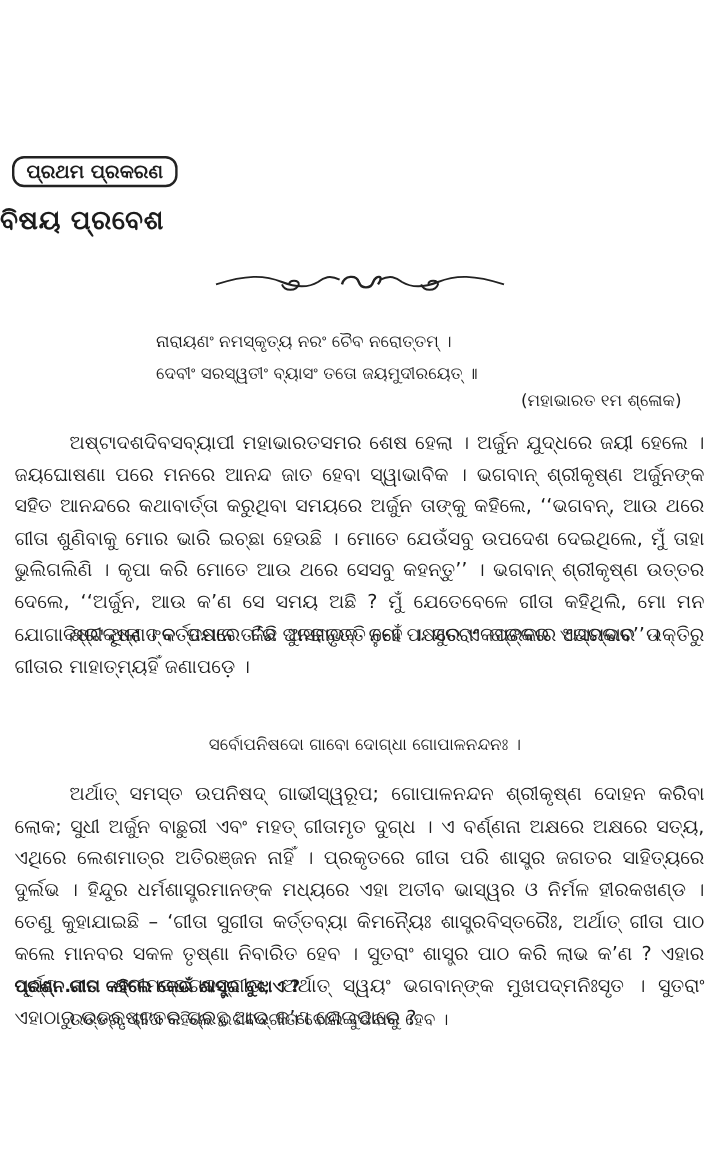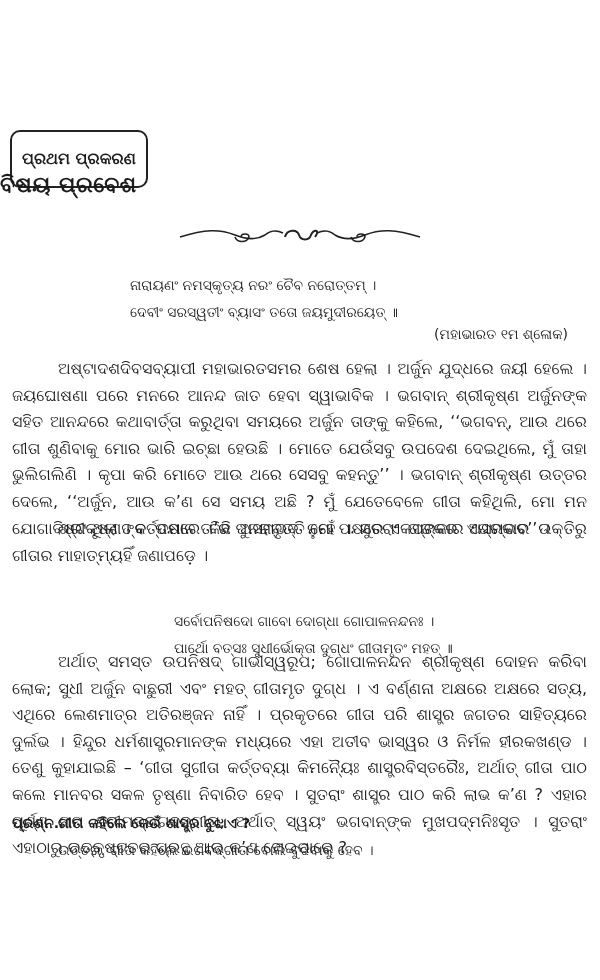--- a/index.html
+++ b/index.html
@@ -7,21 +7,21 @@
     width: 600px; height: 980px; overflow: hidden;
     background: #ffffff;
     font-family: "DejaVu Sans", "Liberation Sans", sans-serif;
     color: #1c1c1c;
     position: relative;
   }
   .page { position: absolute; left: 0; top: 0; width: 600px; height: 980px; }
   .chapter-box {
     position: absolute; left: 10px; top: 130px;
     border: 2px solid #222; border-radius: 10px;
-    padding: 16px 10px; font-size: 16px; font-weight: bold; line-height: 22px;
+    padding: 0 10px; font-size: 16px; font-weight: bold; line-height: 22px;
     background: #fff;
   }
   .title {
     position: absolute; left: 0; width: 600px; top: 172px; text-align: left;
     font-size: 22px; font-weight: bold; letter-spacing: 0.5px;
   }
   .ornament {
     position: absolute; left: 175px; top: 225px; width: 250px; height: 22px;
   }
   .verse {
@@ -68,21 +68,20 @@
     <div>ଦେବୀଂ ସରସ୍ୱତୀଂ ବ୍ୟାସଂ ତତୋ ଜୟମୁଦୀରୟେତ୍ ॥</div>
   </div>
   <div class="citation">(ମହାଭାରତ ୧ମ ଶ୍ଳୋକ)</div>
 
   <div class="para p1"><span class="indent"></span><span>ଅଷ୍ଟାଦଶଦିବସବ୍ୟାପୀ ମହାଭାରତସମର ଶେଷ ହେଲା । ଅର୍ଜୁନ ଯୁଦ୍ଧରେ ଜୟୀ ହେଲେ । ଜୟଘୋଷଣା ପରେ ମନରେ ଆନନ୍ଦ ଜାତ ହେବା ସ୍ୱାଭାବିକ । ଭଗବାନ୍ ଶ୍ରୀକୃଷ୍ଣ ଅର୍ଜୁନଙ୍କ ସହିତ ଆନନ୍ଦରେ କଥାବାର୍ତ୍ତା କରୁଥିବା ସମୟରେ ଅର୍ଜୁନ ତାଙ୍କୁ କହିଲେ, ‘‘ଭଗବନ୍, ଆଉ ଥରେ ଗୀତା ଶୁଣିବାକୁ ମୋର ଭାରି ଇଚ୍ଛା ହେଉଛି । ମୋତେ ଯେଉଁସବୁ ଉପଦେଶ ଦେଇଥିଲେ, ମୁଁ ତାହା ଭୁଲିଗଲିଣି । କୃପା କରି ମୋତେ ଆଉ ଥରେ ସେସବୁ କହନ୍ତୁ’’ । ଭଗବାନ୍ ଶ୍ରୀକୃଷ୍ଣ ଉତ୍ତର ଦେଲେ, ‘‘ଅର୍ଜୁନ, ଆଉ କ’ଣ ସେ ସମୟ ଅଛି ? ମୁଁ ଯେତେବେଳେ ଗୀତା କହିଥିଲି, ମୋ ମନ ଯୋଗାବିଷ୍ଟ ଥିଲା । ବର୍ତ୍ତମାନ ତା’ର ପୁନରାବୃତ୍ତି ମୋ ପକ୍ଷରେ ଏକପ୍ରକାର ଅସମ୍ଭବ’’ ।</span></div>
 
   <div class="para p2"><span class="indent"></span><span>ଶ୍ରୀକୃଷ୍ଣଙ୍କ ପକ୍ଷରେ କିଛି ଅସମ୍ଭବ ନୁହେଁ । ସୁତରାଂ ତାଙ୍କର ଏପ୍ରକାର ଉକ୍ତିରୁ ଗୀତାର ମାହାତ୍ମ୍ୟହିଁ ଜଣାପଡ଼େ ।</span></div>
 
   <div class="verse verse2">
     <div>ସର୍ବୋପନିଷଦୋ ଗାବୋ ଦୋଗ୍ଧା ଗୋପାଳନନ୍ଦନଃ ।</div>
-    <div>ପାର୍ଥୋ ବତ୍ସଃ ସୁଧୀର୍ଭୋକ୍ତା ଦୁଗ୍ଧଂ ଗୀତାମୃତଂ ମହତ୍ ॥</div>
   </div>
 
   <div class="para p3"><span class="indent"></span><span>ଅର୍ଥାତ୍ ସମସ୍ତ ଉପନିଷଦ୍ ଗାଭୀସ୍ୱରୂପ; ଗୋପାଳନନ୍ଦନ ଶ୍ରୀକୃଷ୍ଣ ଦୋହନ କରିବା ଲୋକ; ସୁଧୀ ଅର୍ଜୁନ ବାଛୁରୀ ଏବଂ ମହତ୍ ଗୀତାମୃତ ଦୁଗ୍ଧ । ଏ ବର୍ଣ୍ଣନା ଅକ୍ଷରେ ଅକ୍ଷରେ ସତ୍ୟ, ଏଥିରେ ଲେଶମାତ୍ର ଅତିରଞ୍ଜନ ନାହିଁ । ପ୍ରକୃତରେ ଗୀତା ପରି ଶାସ୍ତ୍ର ଜଗତର ସାହିତ୍ୟରେ ଦୁର୍ଲଭ । ହିନ୍ଦୁର ଧର୍ମଶାସ୍ତ୍ରମାନଙ୍କ ମଧ୍ୟରେ ଏହା ଅତୀବ ଭାସ୍ୱର ଓ ନିର୍ମଳ ହୀରକଖଣ୍ଡ । ତେଣୁ କୁହାଯାଇଛି – ‘ଗୀତା ସୁଗୀତା କର୍ତ୍ତବ୍ୟା କିମନ୍ୟୈଃ ଶାସ୍ତ୍ରବିସ୍ତରୈଃ, ଅର୍ଥାତ୍ ଗୀତା ପାଠ କଲେ ମାନବର ସକଳ ତୃଷ୍ଣା ନିବାରିତ ହେବ । ସୁତରାଂ ଶାସ୍ତ୍ର ପାଠ କରି ଲାଭ କ’ଣ ? ଏହାର ପୂର୍ଣ୍ଣ ନାମ ଶ୍ରୀମଦ୍ଭଗବଦ୍ଗୀତା, ଅର୍ଥାତ୍ ସ୍ୱୟଂ ଭଗବାନ୍ଙ୍କ ମୁଖପଦ୍ମନିଃସୃତ । ସୁତରାଂ ଏହାଠାରୁ ଉତ୍କୃଷ୍ଟତର ଗ୍ରନ୍ଥ ଆଉ କ’ଣ ହୋଇପାରେ ?</span></div>
 
   <div class="qa qa1">
     <div class="q"><span class="marker">ପ୍ରଶ୍ନ.</span><span>ଗୀତା କହିଲେ କେଉଁ ଶାସ୍ତ୍ର ବୁଝାଏ ?</span></div>
     <div class="a">ଉତ୍ତର. ଗୀତା କହିଲେ ଭଗବଦ୍ଗୀତା ବୋଲି ବୁଝିବାକୁ ହେବ ।</div>
   </div>
 
   <div class="qa qa2">

